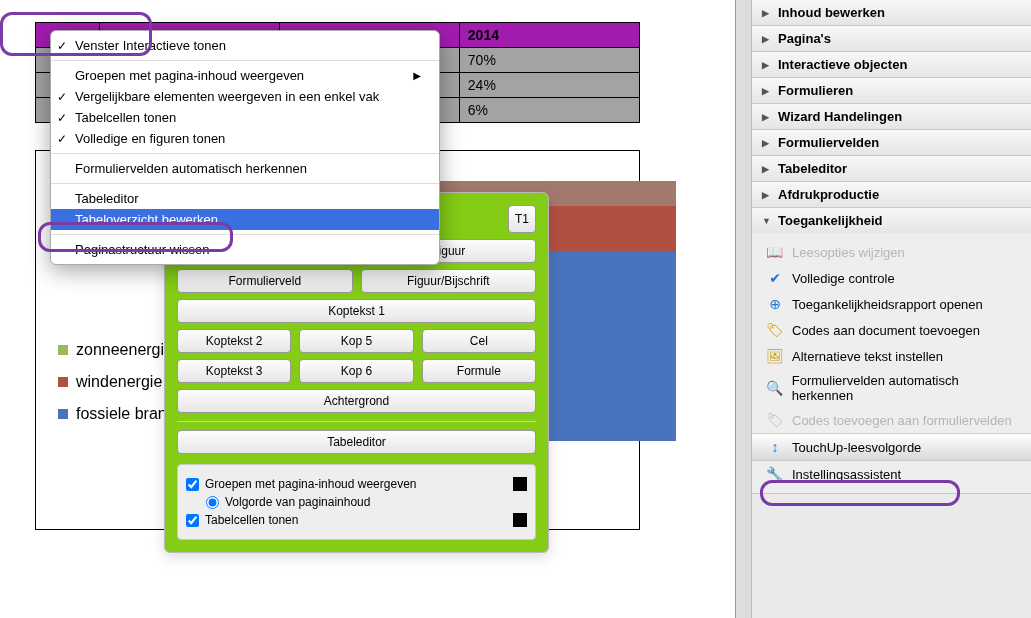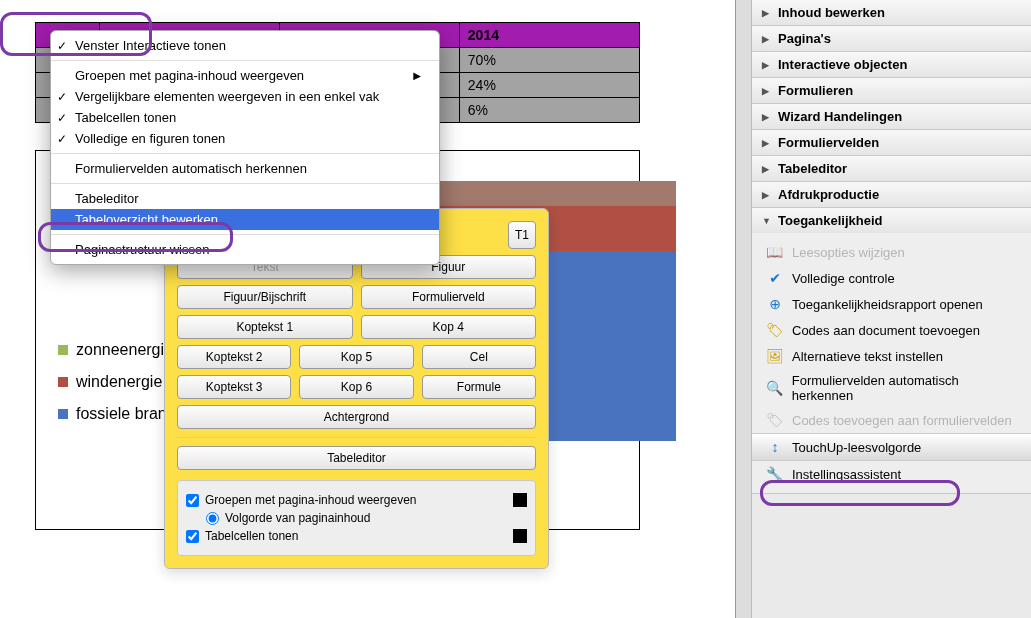--- a/index.html
+++ b/index.html
@@ -15,21 +15,21 @@
 .doc-page-chart { position: absolute; left: 35px; top: 150px; width: 605px; height: 380px; border: 1px solid #000; }
 .legend { position: absolute; left: 22px; top: 190px; font-size: 16px; }
 .leg-item { display: flex; align-items: center; margin-bottom: 14px; }
 .leg-sw { width: 10px; height: 10px; margin-right: 8px; }
 .chart-body { position: absolute; left: 160px; top: 30px; width: 480px; height: 210px; }
 .chart-slice { position: absolute; left: 0; width: 100%; }
 .slice-top { top:0; height:25px; background:#a2796d; }
 .slice-mid { top:25px; height:45px; background:#b05043; }
 .slice-bot { top:70px; height:190px; background:#4a73bf; }
 
-.panel-box { position: absolute; left: 164px; top: 208px; width: 385px; background: #fde047; border: 1px solid #b8b8b8; border-radius: 6px; padding: 12px; box-shadow: 0 4px 14px rgba(0,0,0,.15); }
+.panel-box { position: absolute; left: 164px; top: 192px; width: 385px; background: #84cc16; border: 1px solid #b8b8b8; border-radius: 6px; padding: 12px; box-shadow: 0 4px 14px rgba(0,0,0,.15); }
 .panel-icon-top { position:absolute; right:12px; top:12px; width:28px; height:28px; background:linear-gradient(#fdfdfd,#e6e6e6); border:1px solid #999; border-radius:4px; display:flex; align-items:center; justify-content:center; font-size:12px; }
 .btn-row { display: flex; gap: 8px; margin-bottom: 6px; }
 .pbtn { flex:1; background: linear-gradient(#fdfdfd,#e6e6e6); border:1px solid #999; border-radius: 4px; padding: 4px 6px; font-size: 12px; text-align:center; cursor:pointer; }
 .pbtn.disabled { color:#aaa; }
 .full { width:100%; }
 .panel-sep { height:1px; background:#ccc; margin:8px 0; }
 .opt-group { border:1px solid #c8c8c8; border-radius:4px; padding:8px; background:#eee; }
 .opt-line { display:flex; align-items:center; gap:6px; font-size:12px; margin:4px 0; }
 .opt-line input { margin:0; }
 .opt-swatch { width:14px; height:14px; border:2px solid #000; background:#000; margin-left:auto; }
@@ -120,26 +120,25 @@
     <div class="panel-icon-top">
         <span>T1</span>
       </div>
     <div style="height:34px"></div>
     <div id="panel-rows">
         <div class="btn-row">
           <button class="pbtn disabled">Tekst</button>
           <button class="pbtn">Figuur</button>
         </div>
         <div class="btn-row">
+          <button class="pbtn">Formulierveld</button>
           <button class="pbtn">Figuur/Bijschrift</button>
-          <button class="pbtn">Formulierveld</button>
         </div>
         <div class="btn-row">
           <button class="pbtn">Koptekst 1</button>
-          <button class="pbtn">Kop 4</button>
         </div>
         <div class="btn-row">
           <button class="pbtn">Koptekst 2</button>
           <button class="pbtn">Kop 5</button>
           <button class="pbtn">Cel</button>
         </div>
         <div class="btn-row">
           <button class="pbtn">Koptekst 3</button>
           <button class="pbtn">Kop 6</button>
           <button class="pbtn">Formule</button>

